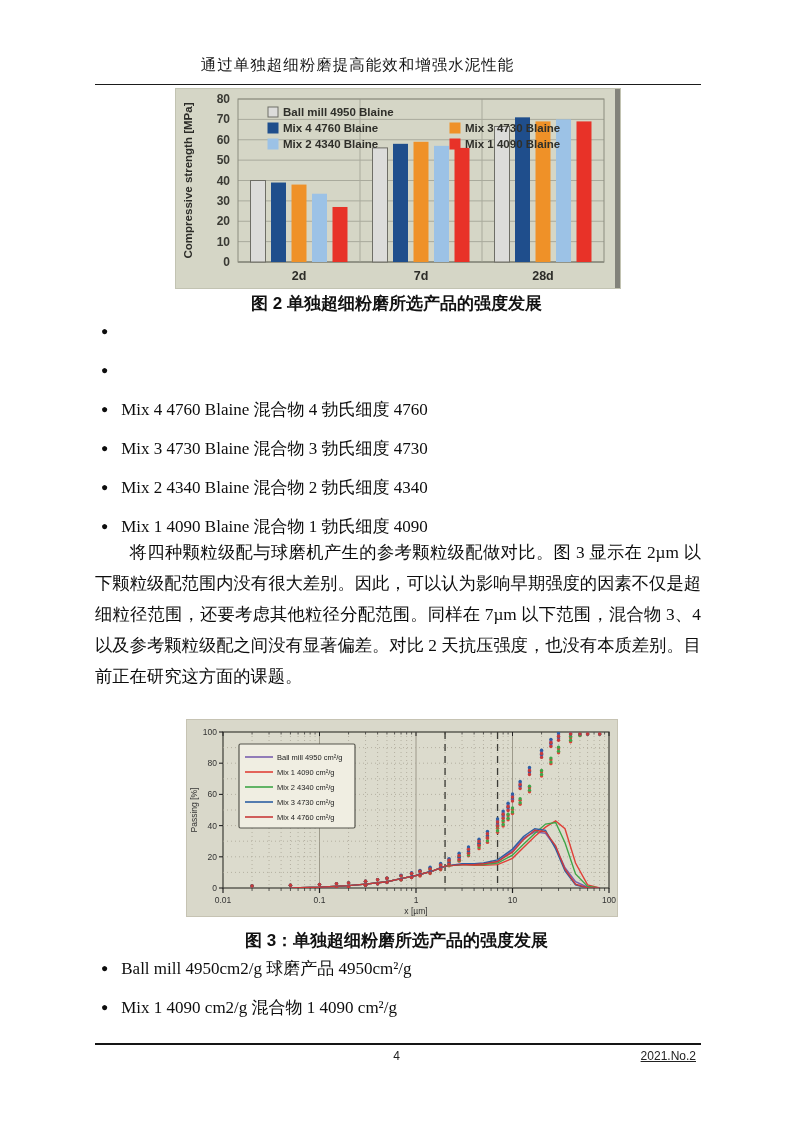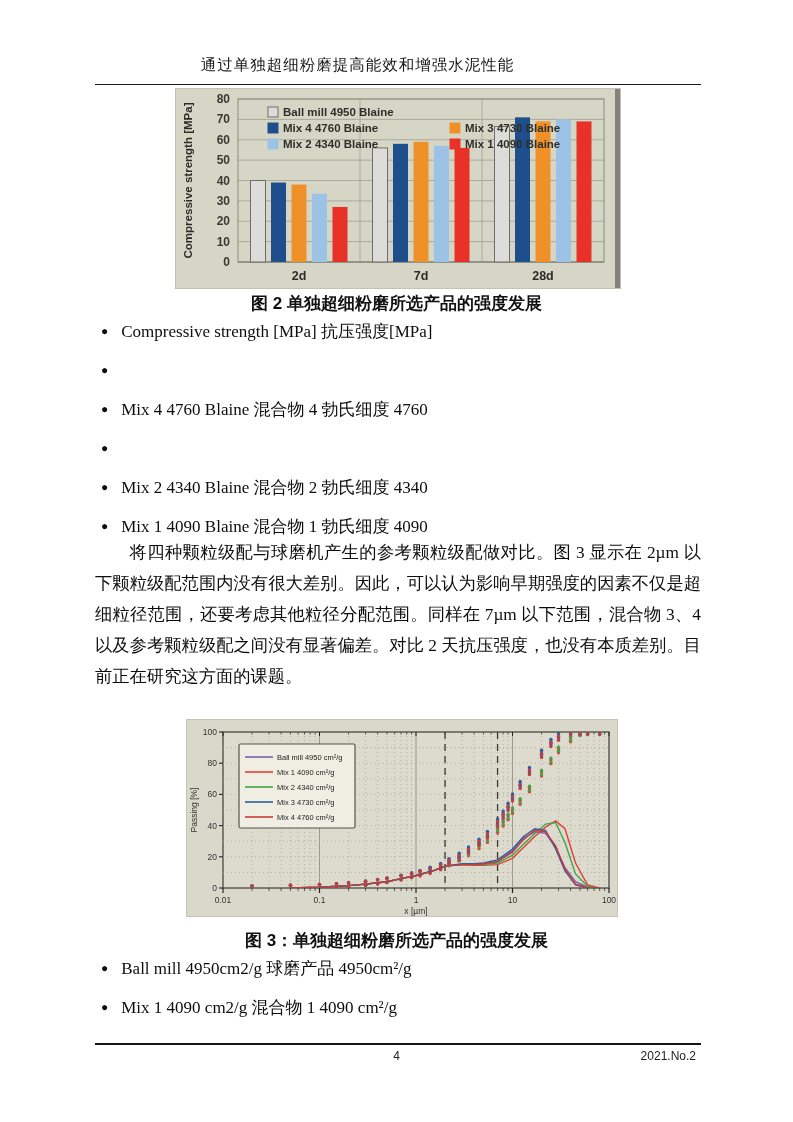--- a/index.html
+++ b/index.html
@@ -38,21 +38,21 @@
     position:absolute;left:186px;top:719px;width:432px;height:198px;
     background:#d9d8ca;border:1px solid #c6c3b3;box-sizing:border-box;
   }
   .rule-bottom{position:absolute;top:1043px;left:95px;width:606px;height:2px;background:#151515;}
   .footer-num{
     position:absolute;top:1049px;left:0;width:793px;text-align:center;
     font-family:"Liberation Sans","DejaVu Sans",sans-serif;font-size:12px;color:#222;
   }
   .footer-issue{
     position:absolute;top:1049px;right:97px;
-    font-family:"Liberation Sans","DejaVu Sans",sans-serif;font-size:12px;color:#222;
+    font-family:"Liberation Sans","DejaVu Sans",sans-serif;font-size:12px;color:#222;text-decoration:underline;
   }
   
   .btick{font:bold 12px "Liberation Sans","DejaVu Sans",sans-serif;fill:#3a3a34;}
   .bxlab{font:bold 12.5px "Liberation Sans","DejaVu Sans",sans-serif;fill:#2c2c28;text-anchor:middle;}
   .bylab{font:bold 11.5px "Liberation Sans","DejaVu Sans",sans-serif;fill:#2c2c28;text-anchor:middle;}
   .bleg{font:bold 11.5px "Liberation Sans","DejaVu Sans",sans-serif;fill:#2f2f2a;}
   .ltick{font:8.5px "Liberation Sans","DejaVu Sans",sans-serif;fill:#333;}
   .lmid{text-anchor:middle;}
   .lend{text-anchor:end;}
   .lleg{font:7.5px "Liberation Sans","DejaVu Sans",sans-serif;fill:#222;}
@@ -115,31 +115,31 @@
       <rect x="92" y="50" width="10" height="10" fill="#9cc2e6" stroke="#9cc2e6"></rect>
       <text x="107" y="59" class="bleg">Mix 2 4340 Blaine</text>
       <rect x="274" y="50" width="10" height="10" fill="#e83228" stroke="#e83228"></rect>
       <text x="289" y="59" class="bleg">Mix 1 4090 Blaine</text>
     </svg></div>
 <div class="caption cap2">图 2  单独超细粉磨所选产品的强度发展</div>
 
 <div class="bullets bullets1" id="bullets1">
     <div class="bullet-item">
       <span class="dot">●</span>
-      <span>Compressive strength [MPa]  抗压强度[MPa]</span>
     </div>
     <div class="bullet-item">
       <span class="dot">●</span>
     </div>
     <div class="bullet-item">
       <span class="dot">●</span>
       <span>Mix 4 4760 Blaine  混合物 4  勃氏细度 4760</span>
     </div>
     <div class="bullet-item">
       <span class="dot">●</span>
+      <span>Mix 3 4730 Blaine  混合物 3  勃氏细度  4730</span>
     </div>
     <div class="bullet-item">
       <span class="dot">●</span>
       <span>Mix 2 4340 Blaine  混合物 2  勃氏细度  4340</span>
     </div>
     <div class="bullet-item">
       <span class="dot">●</span>
       <span>Mix 1 4090 Blaine  混合物 1 勃氏细度  4090</span>
     </div>
   </div>

